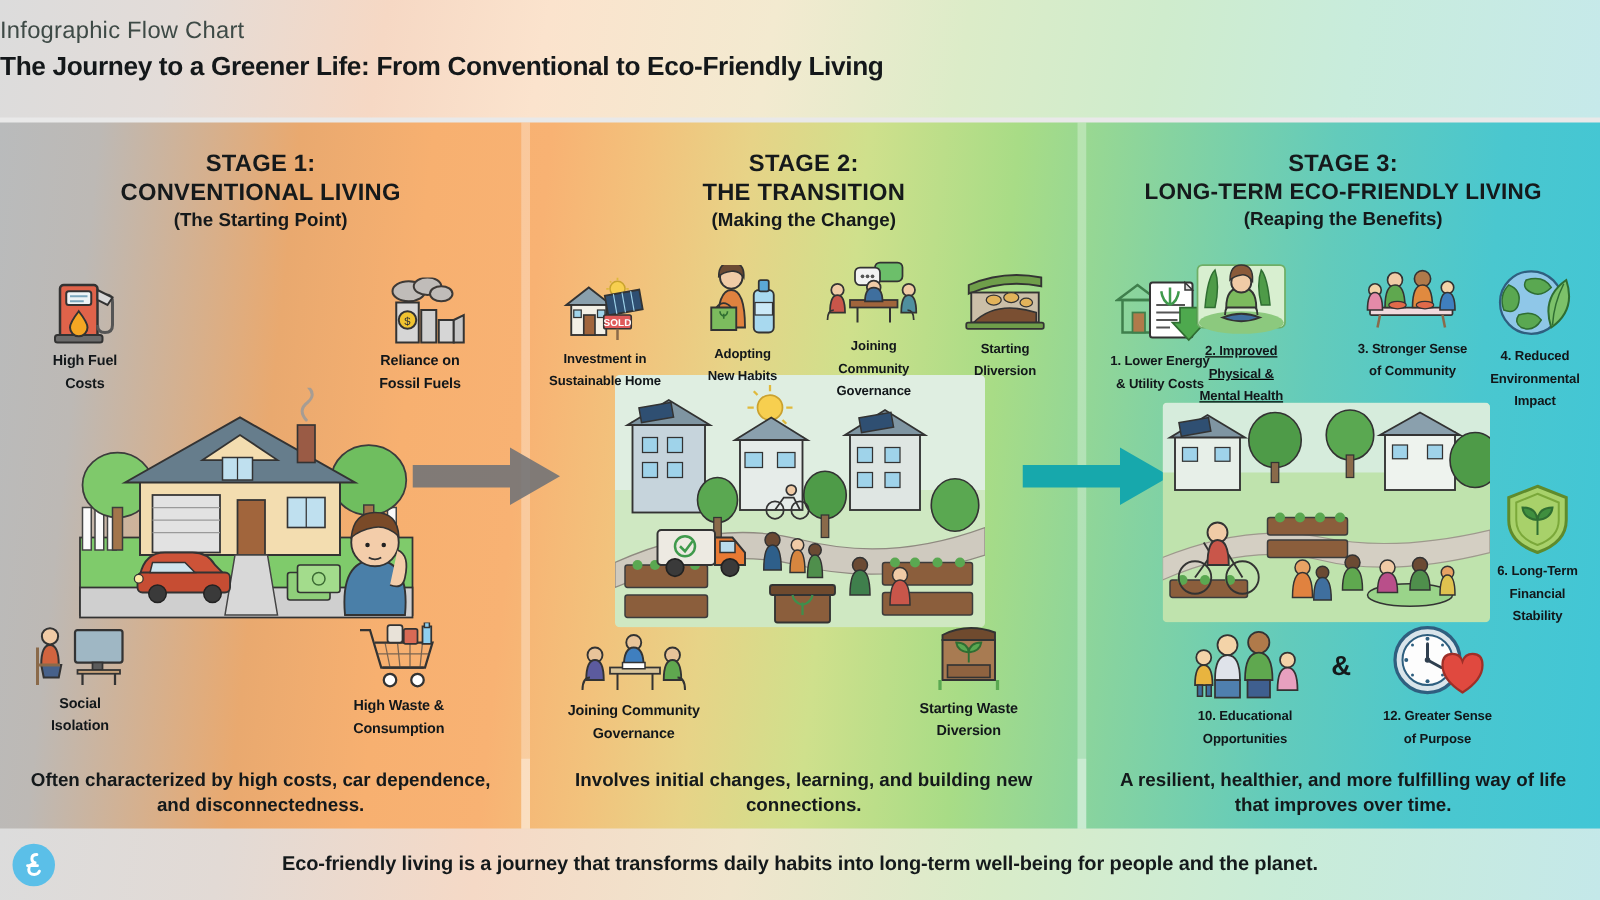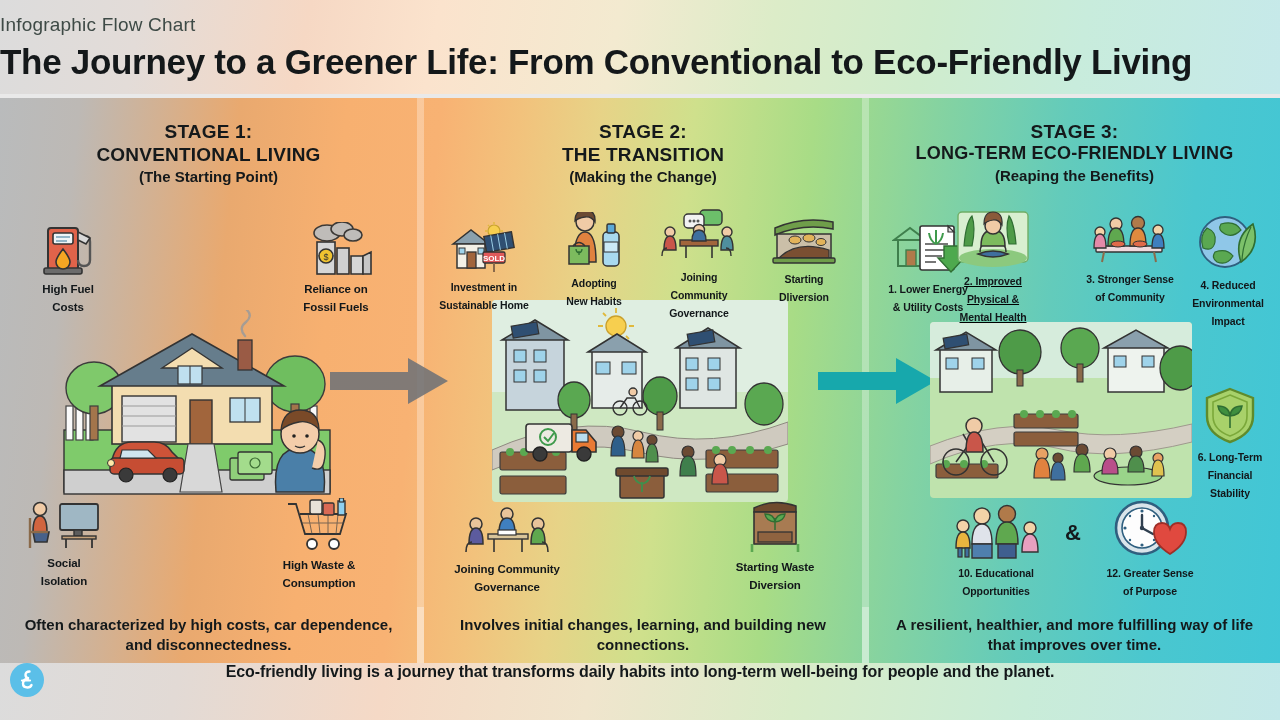--- a/index.html
+++ b/index.html
@@ -32,21 +32,21 @@
   }
   .kicker {
     margin-top: 14px;
     font-size: 19px;
     color: #3e4a46;
     letter-spacing: .2px;
     font-weight: 400;
   }
   .main-title {
     margin-top: 6px;
-    font-size: 35px;
+    font-size: 21px;
     font-weight: bold;
     color: #14181a;
     letter-spacing: -.3px;
     white-space: nowrap;
   }
 
   
   .band {
     position: absolute;
     left: 0; top: 98px;
@@ -166,21 +166,21 @@
 
   
   .footer {
     position: absolute;
     left: 0; top: 663px;
     width: 1280px; height: 57px;
     background: linear-gradient(100deg,
       #dcdcdc 0%, #e2dad5 14%, #f5d9c6 30%,
       #f0e5cd 46%, #d9ecc9 62%, #c9ecd8 80%, #c4e8e9 100%);
     display: flex;
-    align-items: flex-start;
+    align-items: center;
   }
   .logo-badge {
     margin-left: 10px;
     width: 34px; height: 34px;
     border-radius: 50%;
     background: #5bbfe8;
     display: flex;
     align-items: center;
     justify-content: center;
     flex: 0 0 auto;

